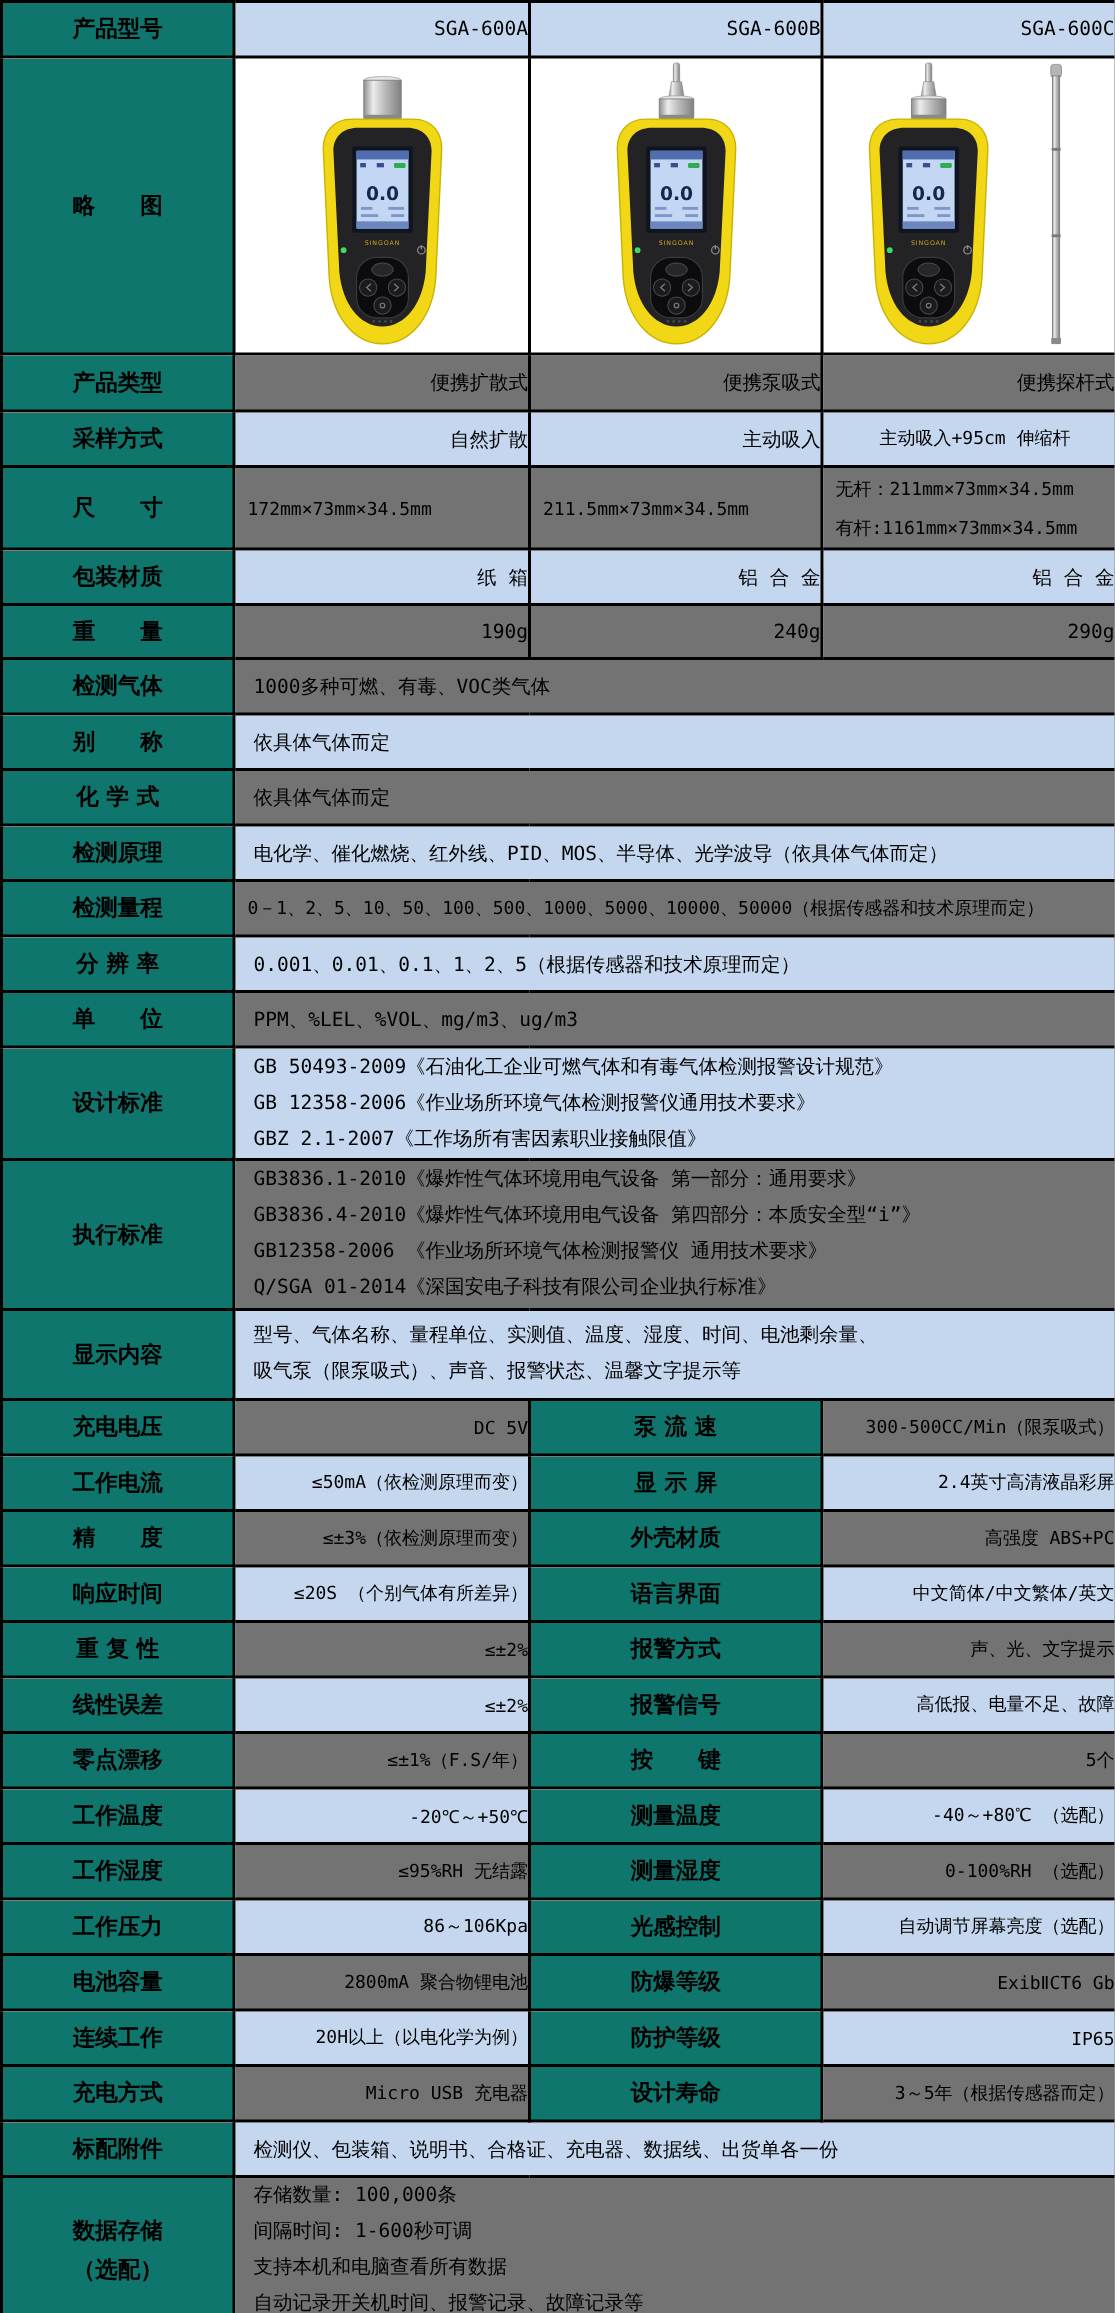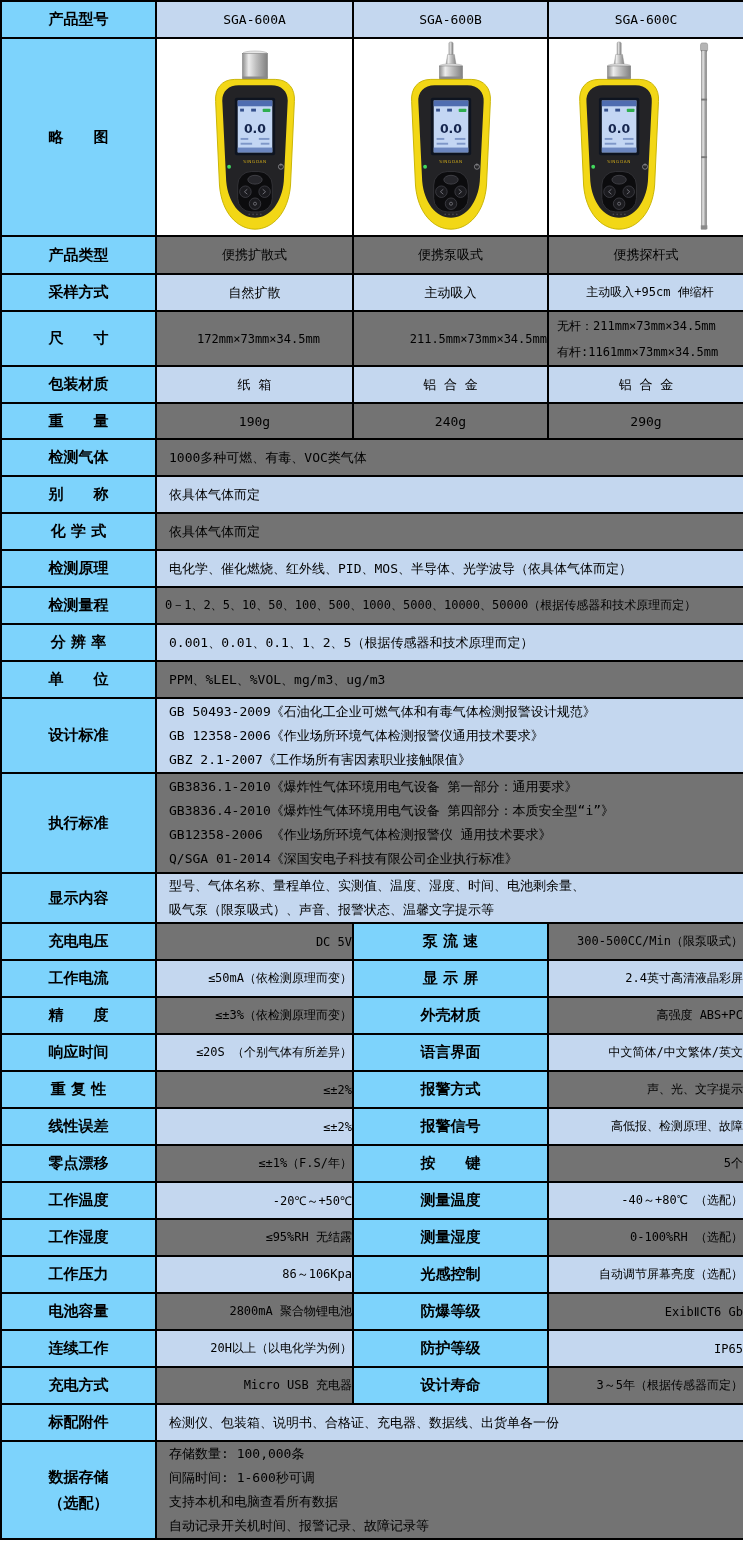--- a/index.html
+++ b/index.html
@@ -1,26 +1,26 @@
 <!DOCTYPE html>
 <html><head>
 <meta charset="utf-8">
 <style>
   html,body{margin:0;padding:0;background:#fff;color:#000;
     font-family:"DejaVu Sans","Liberation Sans",sans-serif;}
   .wrap{width:743px;}
   table{border-collapse:collapse;width:743px;table-layout:fixed;}
   col.c1{width:155px}col.c2{width:197px}col.c3{width:195px}col.c4{width:196px}
   th,td{border:2px solid #000;padding:0;overflow:hidden;vertical-align:middle;}
-  th.lbl{background:#7dd3fc;font-weight:bold;font-size:15px;text-align:center;
+  th.lbl{background:#0f766e;font-weight:bold;font-size:15px;text-align:center;
     font-family:"DejaVu Sans","Liberation Sans",sans-serif;}
   td.val{font-size:13px;font-family:"DejaVu Sans Mono","Liberation Mono",monospace;}
   tr.L td.val{background:#737373}
   tr.D td.val{background:#C4D7EF}
-  td.ctr{text-align:center}
+  td.ctr{text-align:right}
   td.lft{text-align:left;padding-left:12px}
   td.pv{text-align:right;padding-left:7px;font-size:12px;white-space:nowrap}
   td.tight{font-size:12px;padding-left:8px;white-space:nowrap}
   td.sketch{background:#fff;text-align:center;vertical-align:middle;padding:2px 0}
   .line{line-height:24px;text-align:left;padding-left:12px}
   .dims .line{line-height:26px;padding-left:8px;font-size:12px;white-space:nowrap}
   .stor .line{line-height:24px}
   .lbl2{line-height:26px}
   svg.dev{display:block;margin:0 auto}
 </style>
@@ -140,22 +140,22 @@
 
   <tr class="D" style="height:37px">
     <th class="lbl">采样方式</th>
     <td class="val ctr">自然扩散</td>
     <td class="val ctr">主动吸入</td>
     <td class="val ctr tight" style="text-align:center">主动吸入+95cm 伸缩杆</td>
   </tr>
 
   <tr class="L" style="height:55px">
     <th class="lbl">尺　　寸</th>
-    <td class="val ctr tight" style="text-align:center">172mm×73mm×34.5mm</td>
-    <td class="val ctr tight" style="text-align:right">211.5mm×73mm×34.5mm</td>
+    <td class="val ctr tight" style="text-align:left">172mm×73mm×34.5mm</td>
+    <td class="val ctr tight" style="text-align:left">211.5mm×73mm×34.5mm</td>
     <td class="val dims">
       <div class="line">无杆：211mm×73mm×34.5mm</div>
       <div class="line">有杆:1161mm×73mm×34.5mm</div>
     </td>
   </tr>
 
   <tr class="D" style="height:37px">
     <th class="lbl">包装材质</th>
     <td class="val ctr">纸 箱</td>
     <td class="val ctr">铝 合 金</td>
@@ -210,21 +210,21 @@
   <tr class="L" style="height:100px">
     <th class="lbl">执行标准</th>
     <td class="val" colspan="3">
       <div class="line">GB3836.1-2010《爆炸性气体环境用电气设备  第一部分：通用要求》</div>
       <div class="line">GB3836.4-2010《爆炸性气体环境用电气设备  第四部分：本质安全型“i”》</div>
       <div class="line">GB12358-2006 《作业场所环境气体检测报警仪  通用技术要求》</div>
       <div class="line">Q/SGA 01-2014《深国安电子科技有限公司企业执行标准》</div>
     </td>
   </tr>
 
-  <tr class="D" style="height:50px">
+  <tr class="D" style="height:60px">
     <th class="lbl">显示内容</th>
     <td class="val" colspan="3">
       <div class="line">型号、气体名称、量程单位、实测值、温度、湿度、时间、电池剩余量、</div>
       <div class="line">吸气泵（限泵吸式）、声音、报警状态、温馨文字提示等</div>
     </td>
   </tr>
 
   <tr class="L" style="height:37px">
     <th class="lbl">充电电压</th>
     <td class="val pv">DC 5V</td>
@@ -252,21 +252,21 @@
   <tr class="L" style="height:37px">
     <th class="lbl">重 复 性</th>
     <td class="val pv">≤±2%</td>
     <th class="lbl">报警方式</th>
     <td class="val pv">声、光、文字提示</td>
   </tr>
   <tr class="D" style="height:37px">
     <th class="lbl">线性误差</th>
     <td class="val pv">≤±2%</td>
     <th class="lbl">报警信号</th>
-    <td class="val pv">高低报、检测原理、故障</td>
+    <td class="val pv">高低报、电量不足、故障</td>
   </tr>
   <tr class="L" style="height:37px">
     <th class="lbl">零点漂移</th>
     <td class="val pv">≤±1%（F.S/年）</td>
     <th class="lbl">按　　键</th>
     <td class="val pv">5个</td>
   </tr>
   <tr class="D" style="height:37px">
     <th class="lbl">工作温度</th>
     <td class="val pv">-20℃～+50℃</td>

